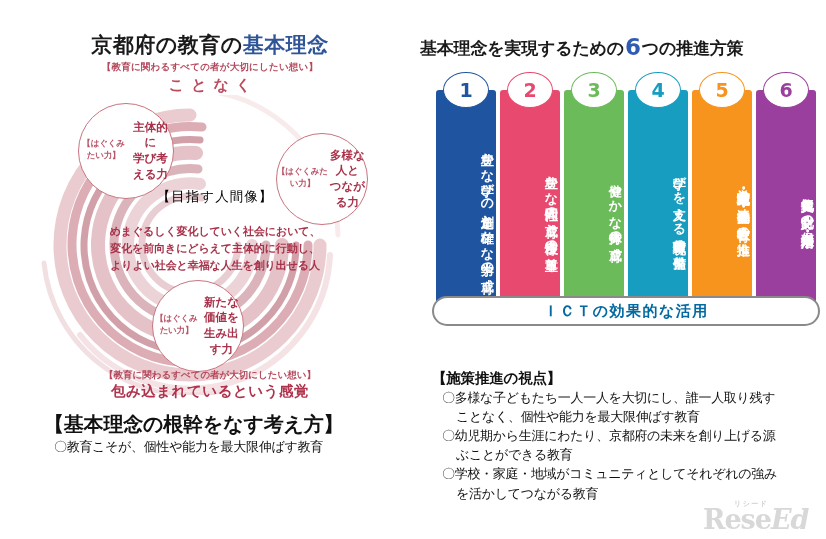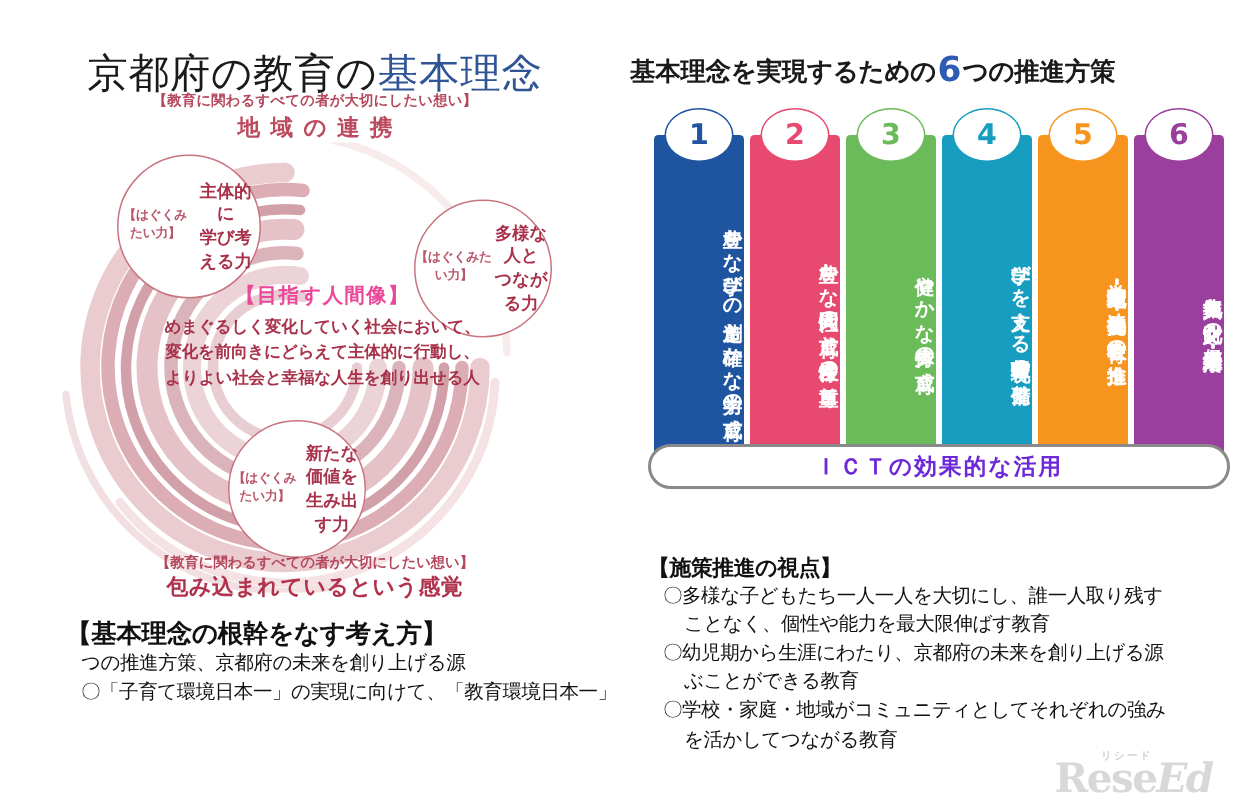--- a/index.html
+++ b/index.html
@@ -8,21 +8,21 @@
     font-family:"DejaVu Sans","Liberation Sans",sans-serif;
     color:#1a1a1a;
   }
   #page{position:absolute;inset:0;background:#fff;}
 
   
   #left-panel{position:absolute;left:0;top:0;width:420px;height:539px;}
 
   #left-title{
     position:absolute;left:0;top:31px;width:420px;text-align:center;
-    font-size:27px;font-weight:normal;letter-spacing:.5px;white-space:nowrap;
+    font-size:21px;font-weight:bold;letter-spacing:.5px;white-space:nowrap;
   }
   #left-title .accent{color:#2f5597;}
 
   #kakko-top{
     position:absolute;left:0;top:61px;width:420px;text-align:center;
     font-size:9.5px;font-weight:bold;color:#b4485c;letter-spacing:.2px;
   }
   #jiko{
     position:absolute;left:0;top:76px;width:420px;text-align:center;
     font-size:15px;font-weight:bold;color:#bc4a5e;letter-spacing:7px;
@@ -40,34 +40,34 @@
     text-align:center;color:#b23c52;box-sizing:border-box;
   }
   .bubble .tag{font-size:8.5px;font-weight:bold;color:#b9556a;margin-bottom:2px;letter-spacing:-.2px;}
   .bubble .body{font-size:11.5px;font-weight:bold;line-height:1.35;color:#a8324a;}
 
   #bubble-1{left:78px;top:103px;width:96px;height:96px;}
   #bubble-2{left:276px;top:133px;width:92px;height:92px;}
   #bubble-3{left:152px;top:280px;width:92px;height:92px;}
 
   #center-block{position:absolute;left:45px;top:188px;width:340px;text-align:center;}
-  #center-block .ttl{font-size:13.5px;font-weight:bold;color:#ec4899;letter-spacing:1px;margin-bottom:3px;}
+  #center-block .ttl{font-size:13.5px;font-weight:normal;color:#000000;letter-spacing:1px;margin-bottom:17px;}
   #center-block .ln{font-size:11px;font-weight:bold;color:#a8324a;line-height:1.55;letter-spacing:-.1px;}
 
   #kakko-bottom{
     position:absolute;left:0;top:369px;width:420px;text-align:center;
     font-size:9.5px;font-weight:bold;color:#b4485c;
   }
   #tsutsumi{
     position:absolute;left:0;top:382px;width:420px;text-align:center;
     font-size:14.5px;font-weight:bold;color:#b0324c;letter-spacing:.5px;
   }
 
   #left-notes{position:absolute;left:44px;top:411px;width:380px;}
-  .note-head{font-size:17px;font-weight:bold;color:#111;letter-spacing:-.2px;}
+  .note-head{font-size:20px;font-weight:bold;color:#111;letter-spacing:-.2px;}
   .note-line{font-size:13px;color:#111;line-height:1.45;letter-spacing:-.3px;padding-left:10px;}
   .note-line.cont{padding-left:24px;}
 
   
   #right-panel{position:absolute;left:420px;top:0;width:406px;height:539px;}
 
   #right-title{
     position:absolute;left:0;top:34px;width:406px;text-align:left;
     font-size:17px;font-weight:bold;white-space:nowrap;letter-spacing:-.2px;
   }
@@ -90,21 +90,21 @@
     display:flex;justify-content:center;align-items:flex-start;
     color:#fff;font-weight:bold;font-size:13px;line-height:1.42;
     letter-spacing:.5px;padding-top:2px;box-sizing:border-box;
     overflow:hidden;
   }
 
   #ict-banner{
     position:absolute;left:12px;top:296px;width:388px;height:30px;
     background:#fff;border:2.5px solid #8a8a8a;border-radius:15px;
     display:flex;align-items:center;justify-content:center;
-    font-size:15px;font-weight:bold;color:#6d28d9;letter-spacing:1.5px;
+    font-size:15px;font-weight:bold;color:#0369a1;letter-spacing:1.5px;
     box-sizing:border-box;z-index:6;
   }
 
   #right-notes{position:absolute;left:12px;top:369px;width:394px;}
   #right-notes .note-head{font-size:14.5px;}
   #right-notes .note-line{font-size:13px;line-height:1.47;}
 
   
   #logo{position:absolute;left:703px;top:500px;width:110px;height:34px;}
   #logo .ruby{
@@ -122,21 +122,21 @@
 
 <div id="page">
 
   <div id="left-panel">
 
     <div id="left-title">
       <span>京都府の教育の</span><span class="accent">基本理念</span>
     </div>
 
     <div id="kakko-top">【教育に関わるすべての者が大切にしたい想い】</div>
-    <div id="jiko">地域の連携</div>
+    <div id="jiko">ことなく</div>
 
     <div id="spiral">
       <svg width="340" height="300" viewBox="0 0 340 300" xmlns="http://www.w3.org/2000/svg">
         <g fill="none" stroke-linecap="round">
           <path d="M300 150 A130 130 0 1 1 170 20" stroke="#e6c3c8" stroke-width="13" opacity=".85"></path>
           <path d="M288 150 A118 118 0 1 1 182 32" stroke="#d8a4ac" stroke-width="9" opacity=".9"></path>
           <path d="M276 150 A106 106 0 1 1 180 45" stroke="#c98f99" stroke-width="7" opacity=".85"></path>
           <path d="M262 150 A92 92 0 1 1 176 58" stroke="#ddb3ba" stroke-width="14" opacity=".8"></path>
           <path d="M246 150 A76 76 0 1 1 178 74" stroke="#cf9ba4" stroke-width="9" opacity=".75"></path>
           <path d="M232 150 A62 62 0 1 1 180 89" stroke="#e3c0c6" stroke-width="12" opacity=".7"></path>
@@ -177,22 +177,21 @@
       <div class="ln">めまぐるしく変化していく社会において、</div>
       <div class="ln">変化を前向きにどらえて主体的に行動し、</div>
       <div class="ln">よりよい社会と幸福な人生を創り出せる人</div>
     </div>
 
     <div id="kakko-bottom">【教育に関わるすべての者が大切にしたい想い】</div>
     <div id="tsutsumi">包み込まれているという感覚</div>
 
     <div id="left-notes">
       <div class="note-head">【基本理念の根幹をなす考え方】</div>
-      <div class="note-line">つの推進方策、京都府の未来を創り上げる源</div>
-      <div class="note-line">〇「子育て環境日本一」の実現に向けて、「教育環境日本一」</div>
+      <div class="note-line">〇教育こそが、個性や能力を最大限伸ばす教育</div>
     </div>
   </div>
 
   <div id="right-panel">
 
     <div id="right-title">
       <span>基本理念を実現するための</span><span class="six">6</span><span>つの推進方策</span>
     </div>
 
     <div id="columns">

